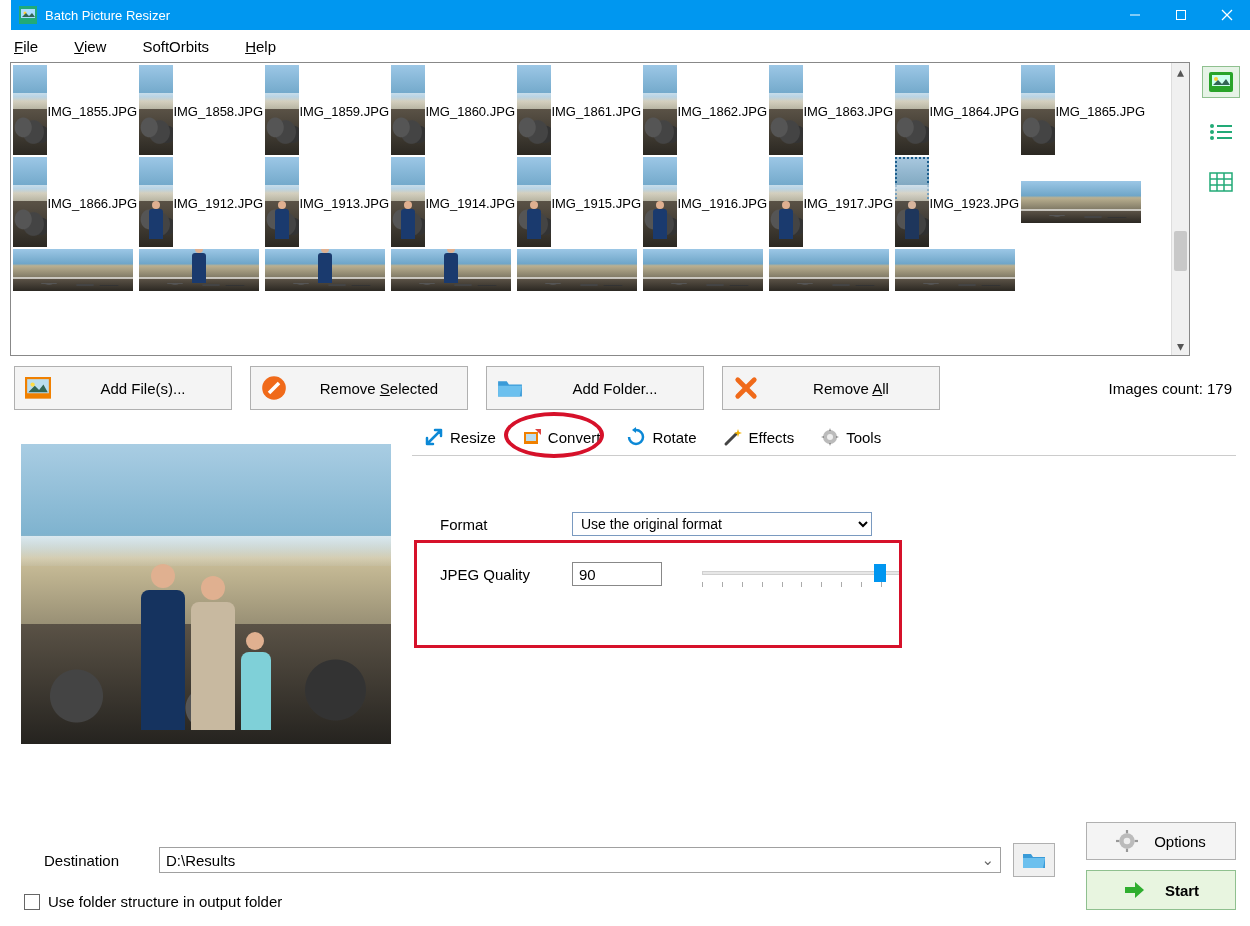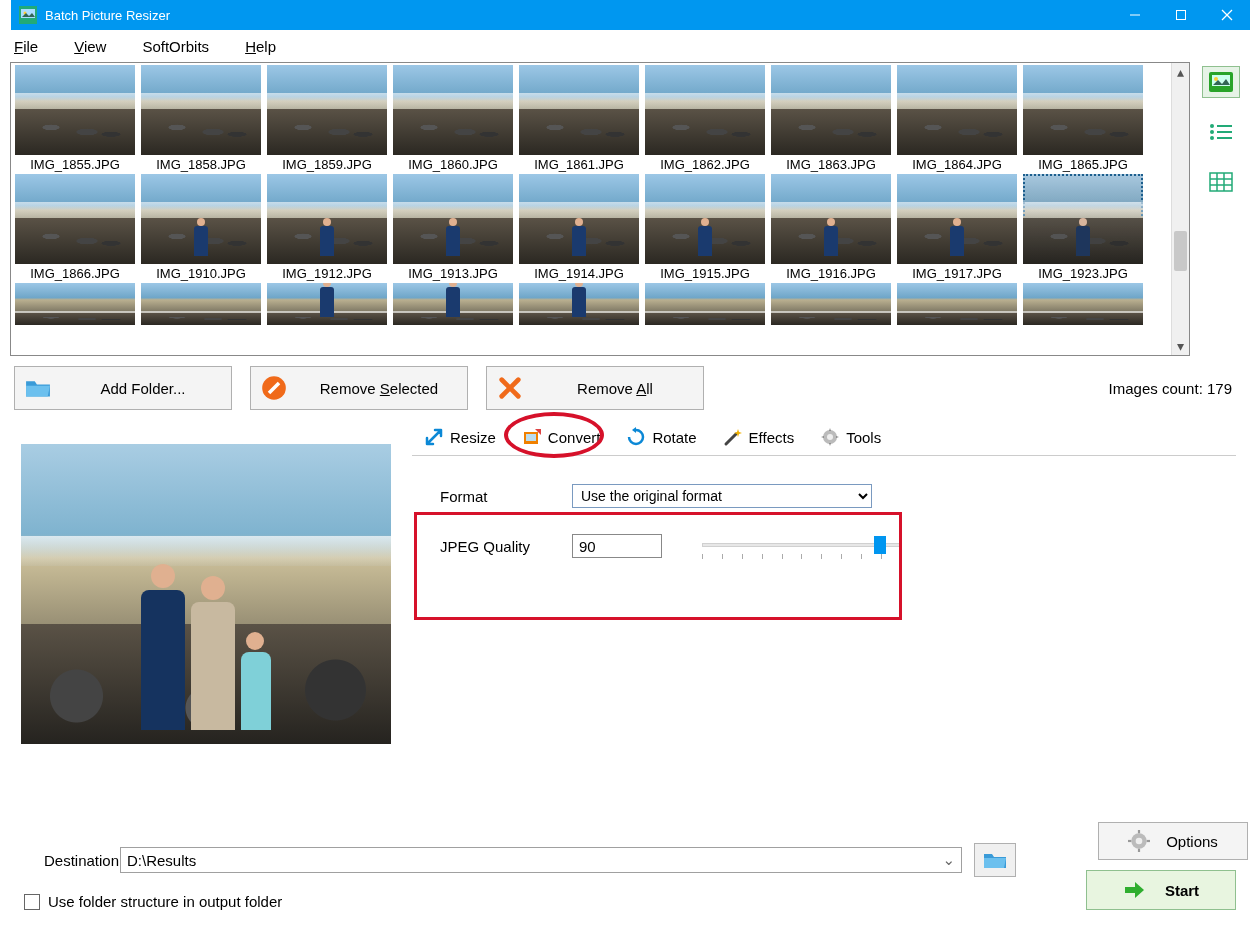--- a/index.html
+++ b/index.html
@@ -19,21 +19,21 @@
   .menubar .menu-item { padding:2px 8px; }
   .menubar .menu-item .ul { text-decoration:underline; }
 
   
   .content-area { position:absolute; top:58px; left:0; right:0; bottom:0; padding:0 0 0 0; }
 
   .main-row { display:flex; height:298px; padding:4px 6px 0 10px; gap:8px; }
   .thumb-panel { flex:1; border:1px solid #888; overflow:hidden; position:relative; display:flex; }
   .thumb-scroll { flex:1; overflow:hidden; padding:2px 0 0 2px; }
   .thumb-grid { display:grid; grid-template-columns: repeat(9, 124px); gap:2px 2px; }
-  .thumb-cell { width:124px; display:flex; flex-direction:column; align-items:center; }
+  .thumb-cell { width:124px; display:flex; align-items:center; }
   .thumb-img { width:120px; height:90px; background:linear-gradient(to bottom, #9cc7e6 0%, #6fa6c8 35%, #bab090 40%, #3c3a35 100%); position:relative; overflow:hidden; }
   .thumb-img.selected { outline:2px dotted #0a64a4; outline-offset:-2px; filter:contrast(1.05) saturate(0.7); }
   .thumb-img .waves { position:absolute; top:28px; left:0; right:0; height:20px; background:linear-gradient(to bottom, rgba(255,255,255,0.6), rgba(200,220,235,0.2)); }
   .thumb-img .rocks { position:absolute; bottom:0; left:0; right:0; height:46px; background:radial-gradient(ellipse at 30% 40%, #555 8px, transparent 9px), radial-gradient(ellipse at 60% 50%, #444 10px, transparent 11px), radial-gradient(ellipse at 80% 55%, #333 9px, transparent 10px), linear-gradient(to bottom,#5a5246,#2b2822); }
   .thumb-img .person { position:absolute; bottom:8px; left:50%; width:14px; height:30px; background:#1a3a6e; border-radius:3px 3px 0 0; transform:translateX(-50%); }
   .thumb-img .person::before{content:'';position:absolute;top:-8px;left:3px;width:8px;height:8px;background:#e0b090;border-radius:50%;}
   .thumb-img.row3 { height:42px; }
   .thumb-img.row3 .rocks{height:12px;}
   .thumb-label { font-size:13px; margin-top:2px; text-align:center; white-space:nowrap; }
 
@@ -60,21 +60,21 @@
   .preview-img { width:370px; height:300px; background:linear-gradient(to bottom,#a9cde3 0%,#7fb3cf 30%,#cbbf99 38%,#3e3b34 100%); position:relative; overflow:hidden;}
   .preview-img .ppl { position:absolute; bottom:14px; left:120px; display:flex; gap:6px; align-items:flex-end;}
   .preview-img .ppl .p{ width:44px; height:140px; background:#15335f; border-radius:8px 8px 0 0; position:relative;}
   .preview-img .ppl .p::before{content:'';position:absolute;top:-26px;left:10px;width:24px;height:24px;background:#e0b090;border-radius:50%;}
   .preview-img .ppl .p.w{background:#c8b9a0;height:128px;}
   .preview-img .ppl .p.c{height:78px;width:30px;background:#7fd0d8;}
   .preview-img .ppl .p.c::before{left:5px;width:18px;height:18px;top:-20px;}
   .preview-img .rocks{position:absolute;bottom:0;left:0;right:0;height:120px;background:radial-gradient(circle at 15% 60%,#444 26px,transparent 27px),radial-gradient(circle at 85% 55%,#333 30px,transparent 31px),radial-gradient(circle at 50% 70%,#555 20px,transparent 21px),linear-gradient(to bottom,#5a5246,#25231f);}
   .preview-img .waves{position:absolute;top:92px;left:0;right:0;height:30px;background:linear-gradient(to bottom,rgba(255,255,255,0.7),rgba(200,220,235,0.1));}
 
-  .tab-panel { flex:1; display:flex; flex-direction:column; }
+  .tab-panel { flex:1; display:flex; flex-direction:column;gap:28px; }
   .tabs { height:36px; border-bottom:1px solid #ccc; display:flex; align-items:flex-end; gap:2px; position:relative;}
   .tab { display:flex; align-items:center; gap:6px; padding:6px 12px 8px 12px; font-size:15px; position:relative;}
   .tab .ticon{width:20px;height:20px;display:flex;align-items:center;justify-content:center;}
   .circle-highlight{position:absolute; left:92px; top:-8px; width:100px; height:46px; border:4px solid #d6112a; border-radius:50%; pointer-events:none;}
 
   .tab-body { padding:18px 28px; position:relative;}
   .form-row { display:flex; align-items:center; height:44px; }
   .form-row .lbl { width:132px; font-size:15px;}
   .form-row select { width:300px; height:24px; border:1px solid #7a9ac0; font-size:14px; padding:0 4px; background:#fff;}
   .form-row input.num { width:90px; height:24px; border:1px solid #888; font-size:15px; padding:0 6px;}
@@ -82,30 +82,30 @@
   .slider-track{position:absolute;top:9px;left:0;right:0;height:4px;background:#e7e7e7;border:1px solid #d0d0d0;}
   .slider-thumb{position:absolute;top:2px;width:12px;height:18px;background:#0096f0;}
   .slider-ticks{position:absolute;bottom:-2px;left:0;right:0;height:6px;display:flex;justify-content:space-between;}
   .slider-ticks span{width:1px;height:5px;background:#aaa;}
   .red-box{position:absolute; left:2px; top:56px; width:488px; height:108px; border:3px solid #d6112a; pointer-events:none;}
 
   
   .bottom-area { position:absolute; left:0; right:0; bottom:0; padding:0 14px 16px 14px;}
   .dest-row{display:flex;align-items:center;gap:12px;}
   .dest-row .lbl{width:94px;text-align:right;padding-right:4px;font-size:15px; padding-left:30px;}
-  .dest-row .combo{flex:1;max-width:842px;height:26px;border:1px solid #a0a0a0;display:flex;align-items:center;padding:12px 6px;font-size:15px;justify-content:space-between;}
+  .dest-row .combo{flex:1;max-width:842px;height:26px;border:1px solid #a0a0a0;display:flex;align-items:center;padding:12px 6px;font-size:15px;justify-content:space-between;margin-left:39px;}
   .dest-row .combo .chev{color:#666;}
   .browse-btn{width:42px;height:34px;border:1px solid #b0b0b0;background:#f0f0f0;display:flex;align-items:center;justify-content:center;}
   .opt-btn{width:150px;height:38px;border:1px solid #b0b0b0;background:#f4f4f4;display:flex;align-items:center;gap:16px;padding:0 14px;font-size:15px;justify-content:center;}
   .opt-btn .bicon, .start-btn .bicon{width:22px;height:22px;display:flex;align-items:center;justify-content:center;}
   .check-row{display:flex;align-items:center;gap:8px;padding:16px 0 0 10px;font-size:15px;}
   .check-row .cbox{width:16px;height:16px;border:1px solid #666;background:#fff;}
   .start-row{position:absolute;right:14px;bottom:16px;}
   .start-btn{width:150px;height:40px;border:1px solid #8fc08f;background:#e8f5e0;display:flex;align-items:center;gap:20px;padding:0 18px;font-size:15px;font-weight:600;justify-content:center;}
-  .options-row { position:absolute; right:2px; bottom:66px;margin-left:39px; }
+  .options-row { position:absolute; right:14px; bottom:66px;margin-left:39px; }
 
   
   .ico-pic{fill:#29a329;}
 </style>
 </head>
 <body>
 
 <div class="titlebar">
   <span class="app-icon">
     <svg viewBox="0 0 18 18">
@@ -218,28 +218,20 @@
                 <div class="rocks"></div>
               </div>
               <div class="thumb-label">IMG_1866.JPG</div>
             </div>
             <div class="thumb-cell">
               <div class="thumb-img">
                 <div class="waves"></div>
                 <div class="rocks"></div>
                 <div class="person"></div>
               </div>
-              <div class="thumb-label">IMG_1910.JPG</div>
-            </div>
-            <div class="thumb-cell">
-              <div class="thumb-img">
-                <div class="waves"></div>
-                <div class="rocks"></div>
-                <div class="person"></div>
-              </div>
               <div class="thumb-label">IMG_1912.JPG</div>
             </div>
             <div class="thumb-cell">
               <div class="thumb-img">
                 <div class="waves"></div>
                 <div class="rocks"></div>
                 <div class="person"></div>
               </div>
               <div class="thumb-label">IMG_1913.JPG</div>
             </div>
@@ -381,37 +373,48 @@
               <line x1="2" y1="14" x2="24" y2="14"></line>
               <line x1="9" y1="2" x2="9" y2="20"></line>
               <line x1="16" y1="2" x2="16" y2="20"></line>
             </g>
           </svg>
       </div>
     </div>
   </div>
 
   <div class="action-row">
+    <div class="btn addfile">
+      <span class="bicon">
+          <svg viewBox="0 0 24 20">
+            <rect width="24" height="20" fill="#f08000"></rect>
+            <rect x="2" y="2" width="20" height="13" fill="#bde"></rect>
+            <circle cx="7" cy="7" r="2" fill="#fd4"></circle>
+            <path d="M3 14 L9 8 L13 12 L17 7 L21 14 Z" fill="#365"></path>
+          </svg>
+        </span>
+      <span style="flex:1;text-align:center;">Add File(s)...</span>
+    </div>
+    <div class="btn remove-sel">
+      <span class="bicon">
+          <svg viewBox="0 0 22 22">
+            <circle cx="11" cy="11" r="10" fill="#f06a1a"></circle>
+            <rect x="5" y="9.5" width="12" height="3" fill="#fff" transform="rotate(-45 11 11)"></rect>
+          </svg>
+        </span>
+      <span style="flex:1;text-align:center;">Remove <span style="text-decoration:underline">S</span>elected</span>
+    </div>
     <div class="btn addfolder">
       <span class="bicon">
           <svg viewBox="0 0 24 20">
             <path d="M1 4 L9 4 L11 7 L23 7 L23 18 L1 18 Z" fill="#3a9bd8"></path>
             <path d="M1 8 L23 8 L21 18 L1 18 Z" fill="#6cc0ee"></path>
           </svg>
         </span>
       <span style="flex:1;text-align:center;">Add Folder...</span>
-    </div>
-    <div class="btn remove-sel">
-      <span class="bicon">
-          <svg viewBox="0 0 22 22">
-            <circle cx="11" cy="11" r="10" fill="#f06a1a"></circle>
-            <rect x="5" y="9.5" width="12" height="3" fill="#fff" transform="rotate(-45 11 11)"></rect>
-          </svg>
-        </span>
-      <span style="flex:1;text-align:center;">Remove <span style="text-decoration:underline">S</span>elected</span>
     </div>
     <div class="btn remove-all">
       <span class="bicon">
           <svg viewBox="0 0 22 22">
             <g stroke="#f06a1a" stroke-width="4" stroke-linecap="round">
               <line x1="4" y1="4" x2="18" y2="18"></line>
               <line x1="18" y1="4" x2="4" y2="18"></line>
             </g>
           </svg>
         </span>

